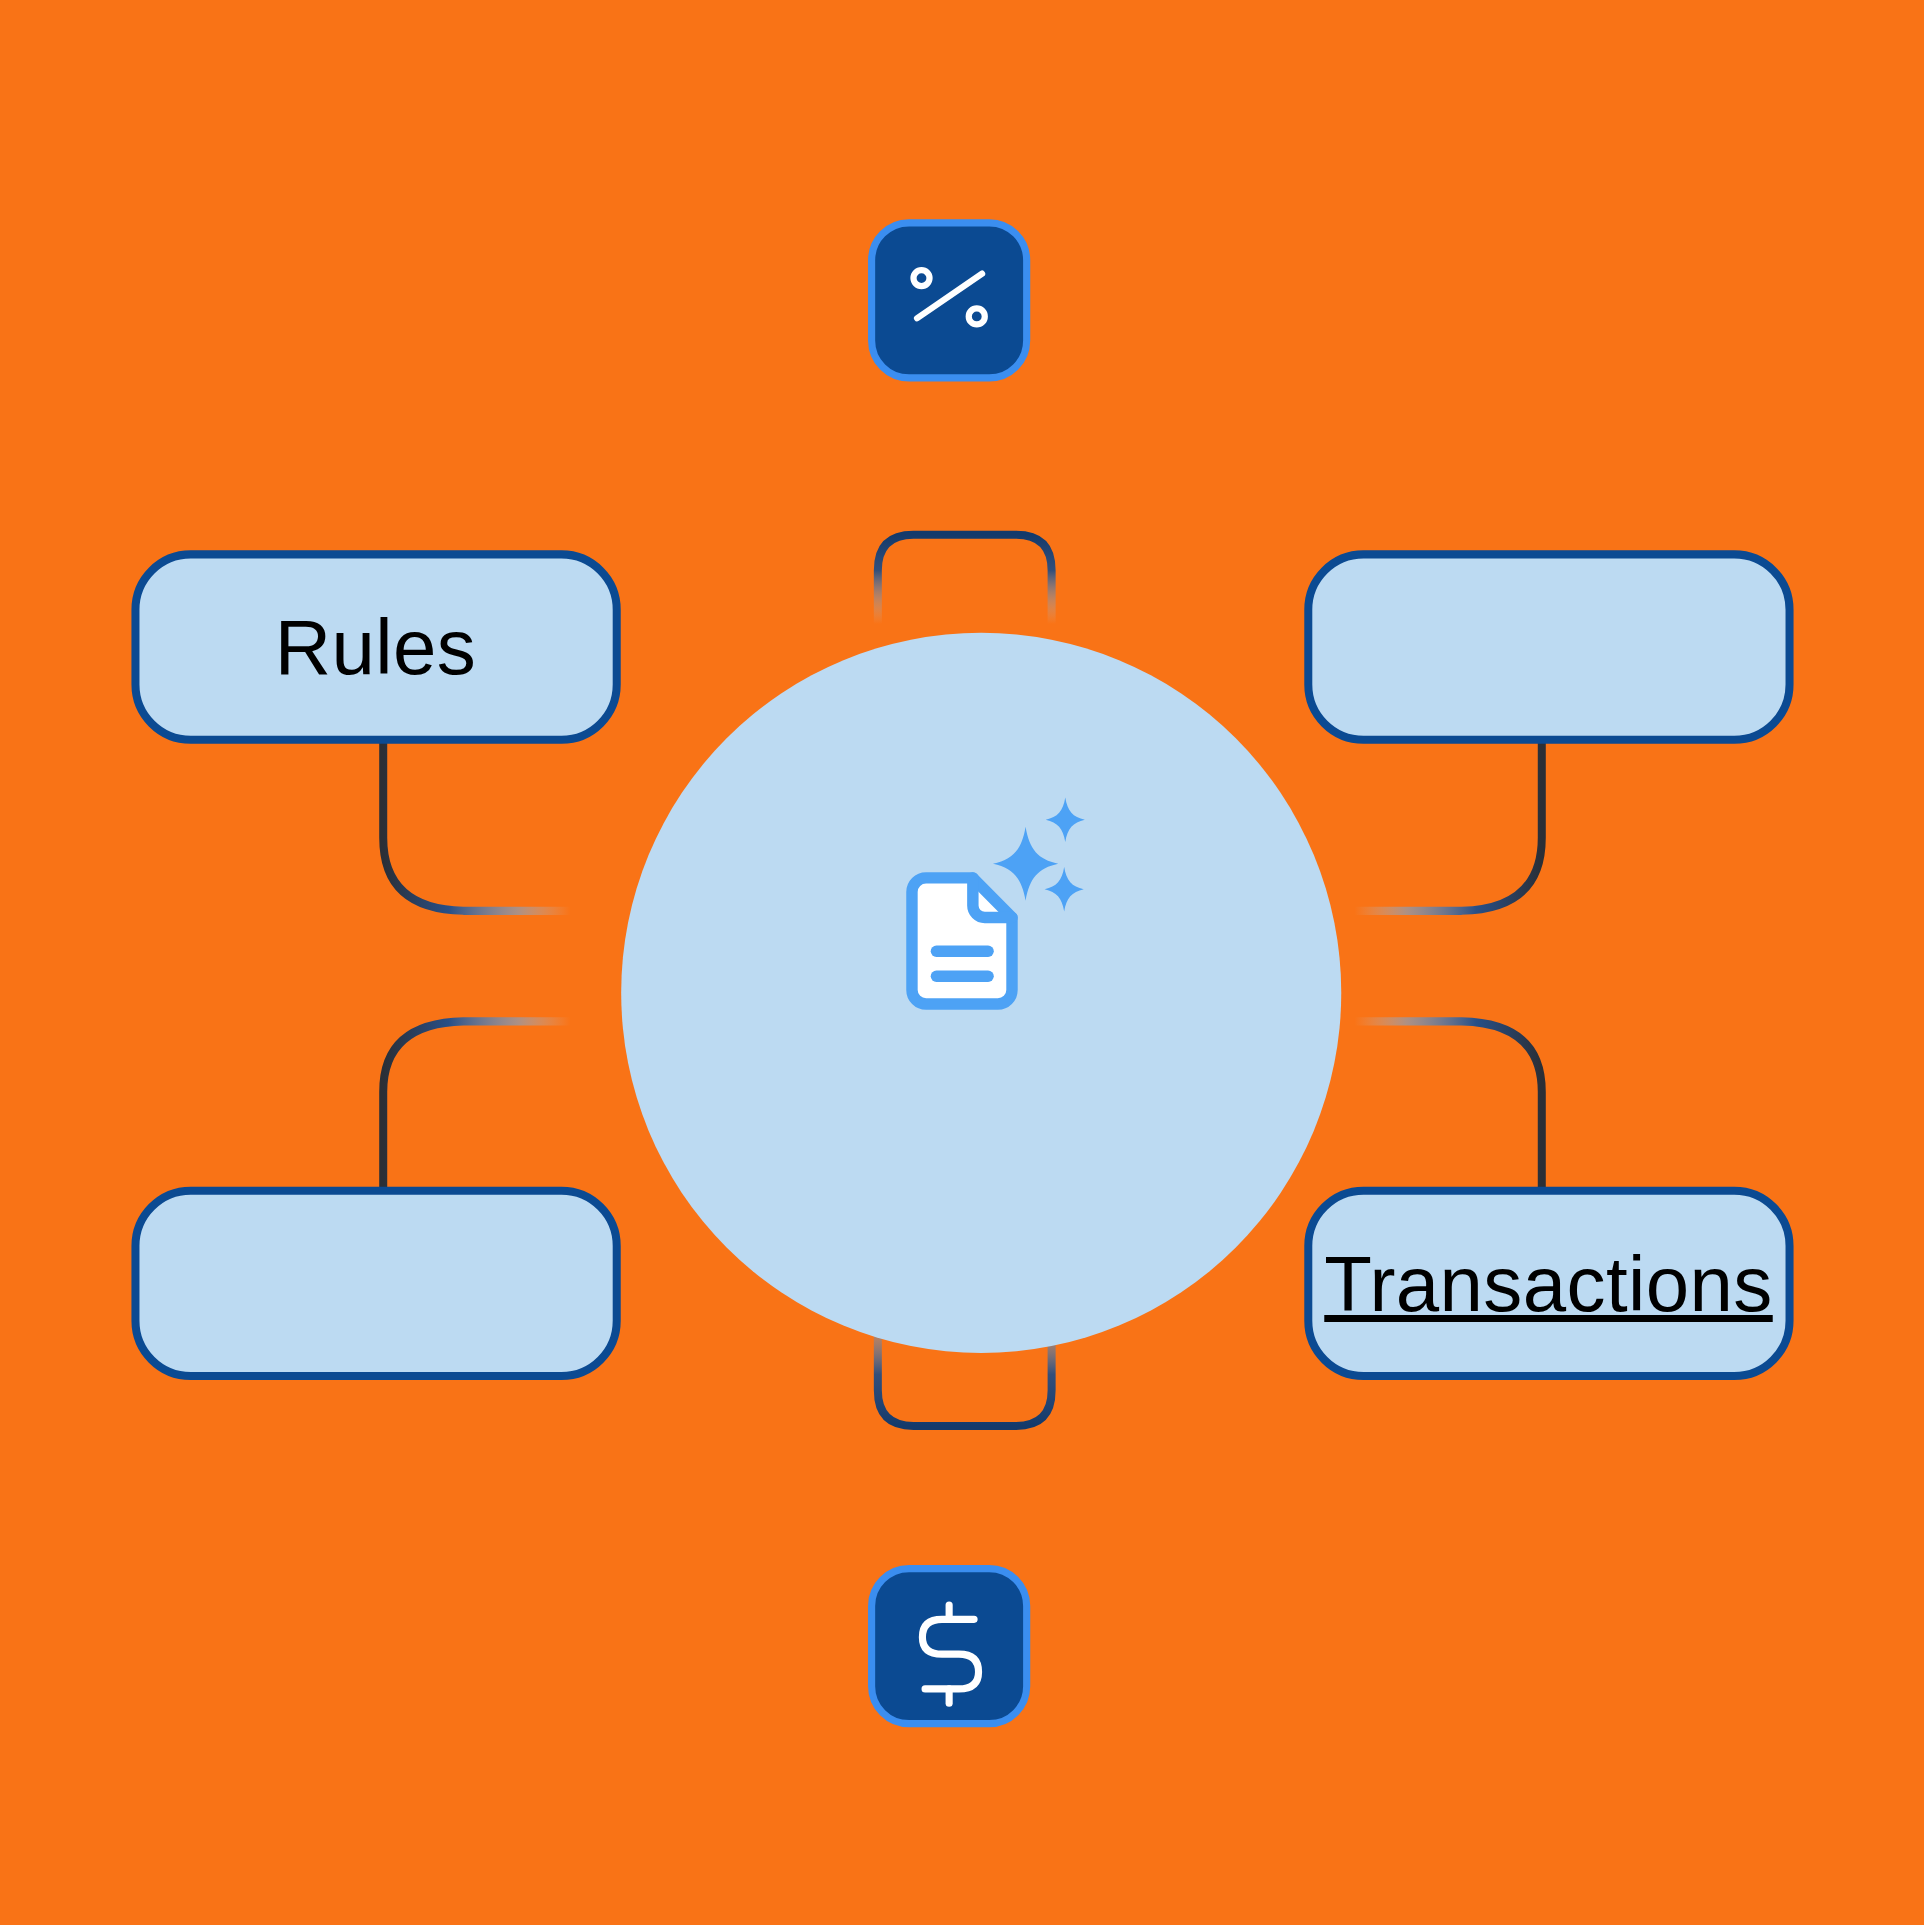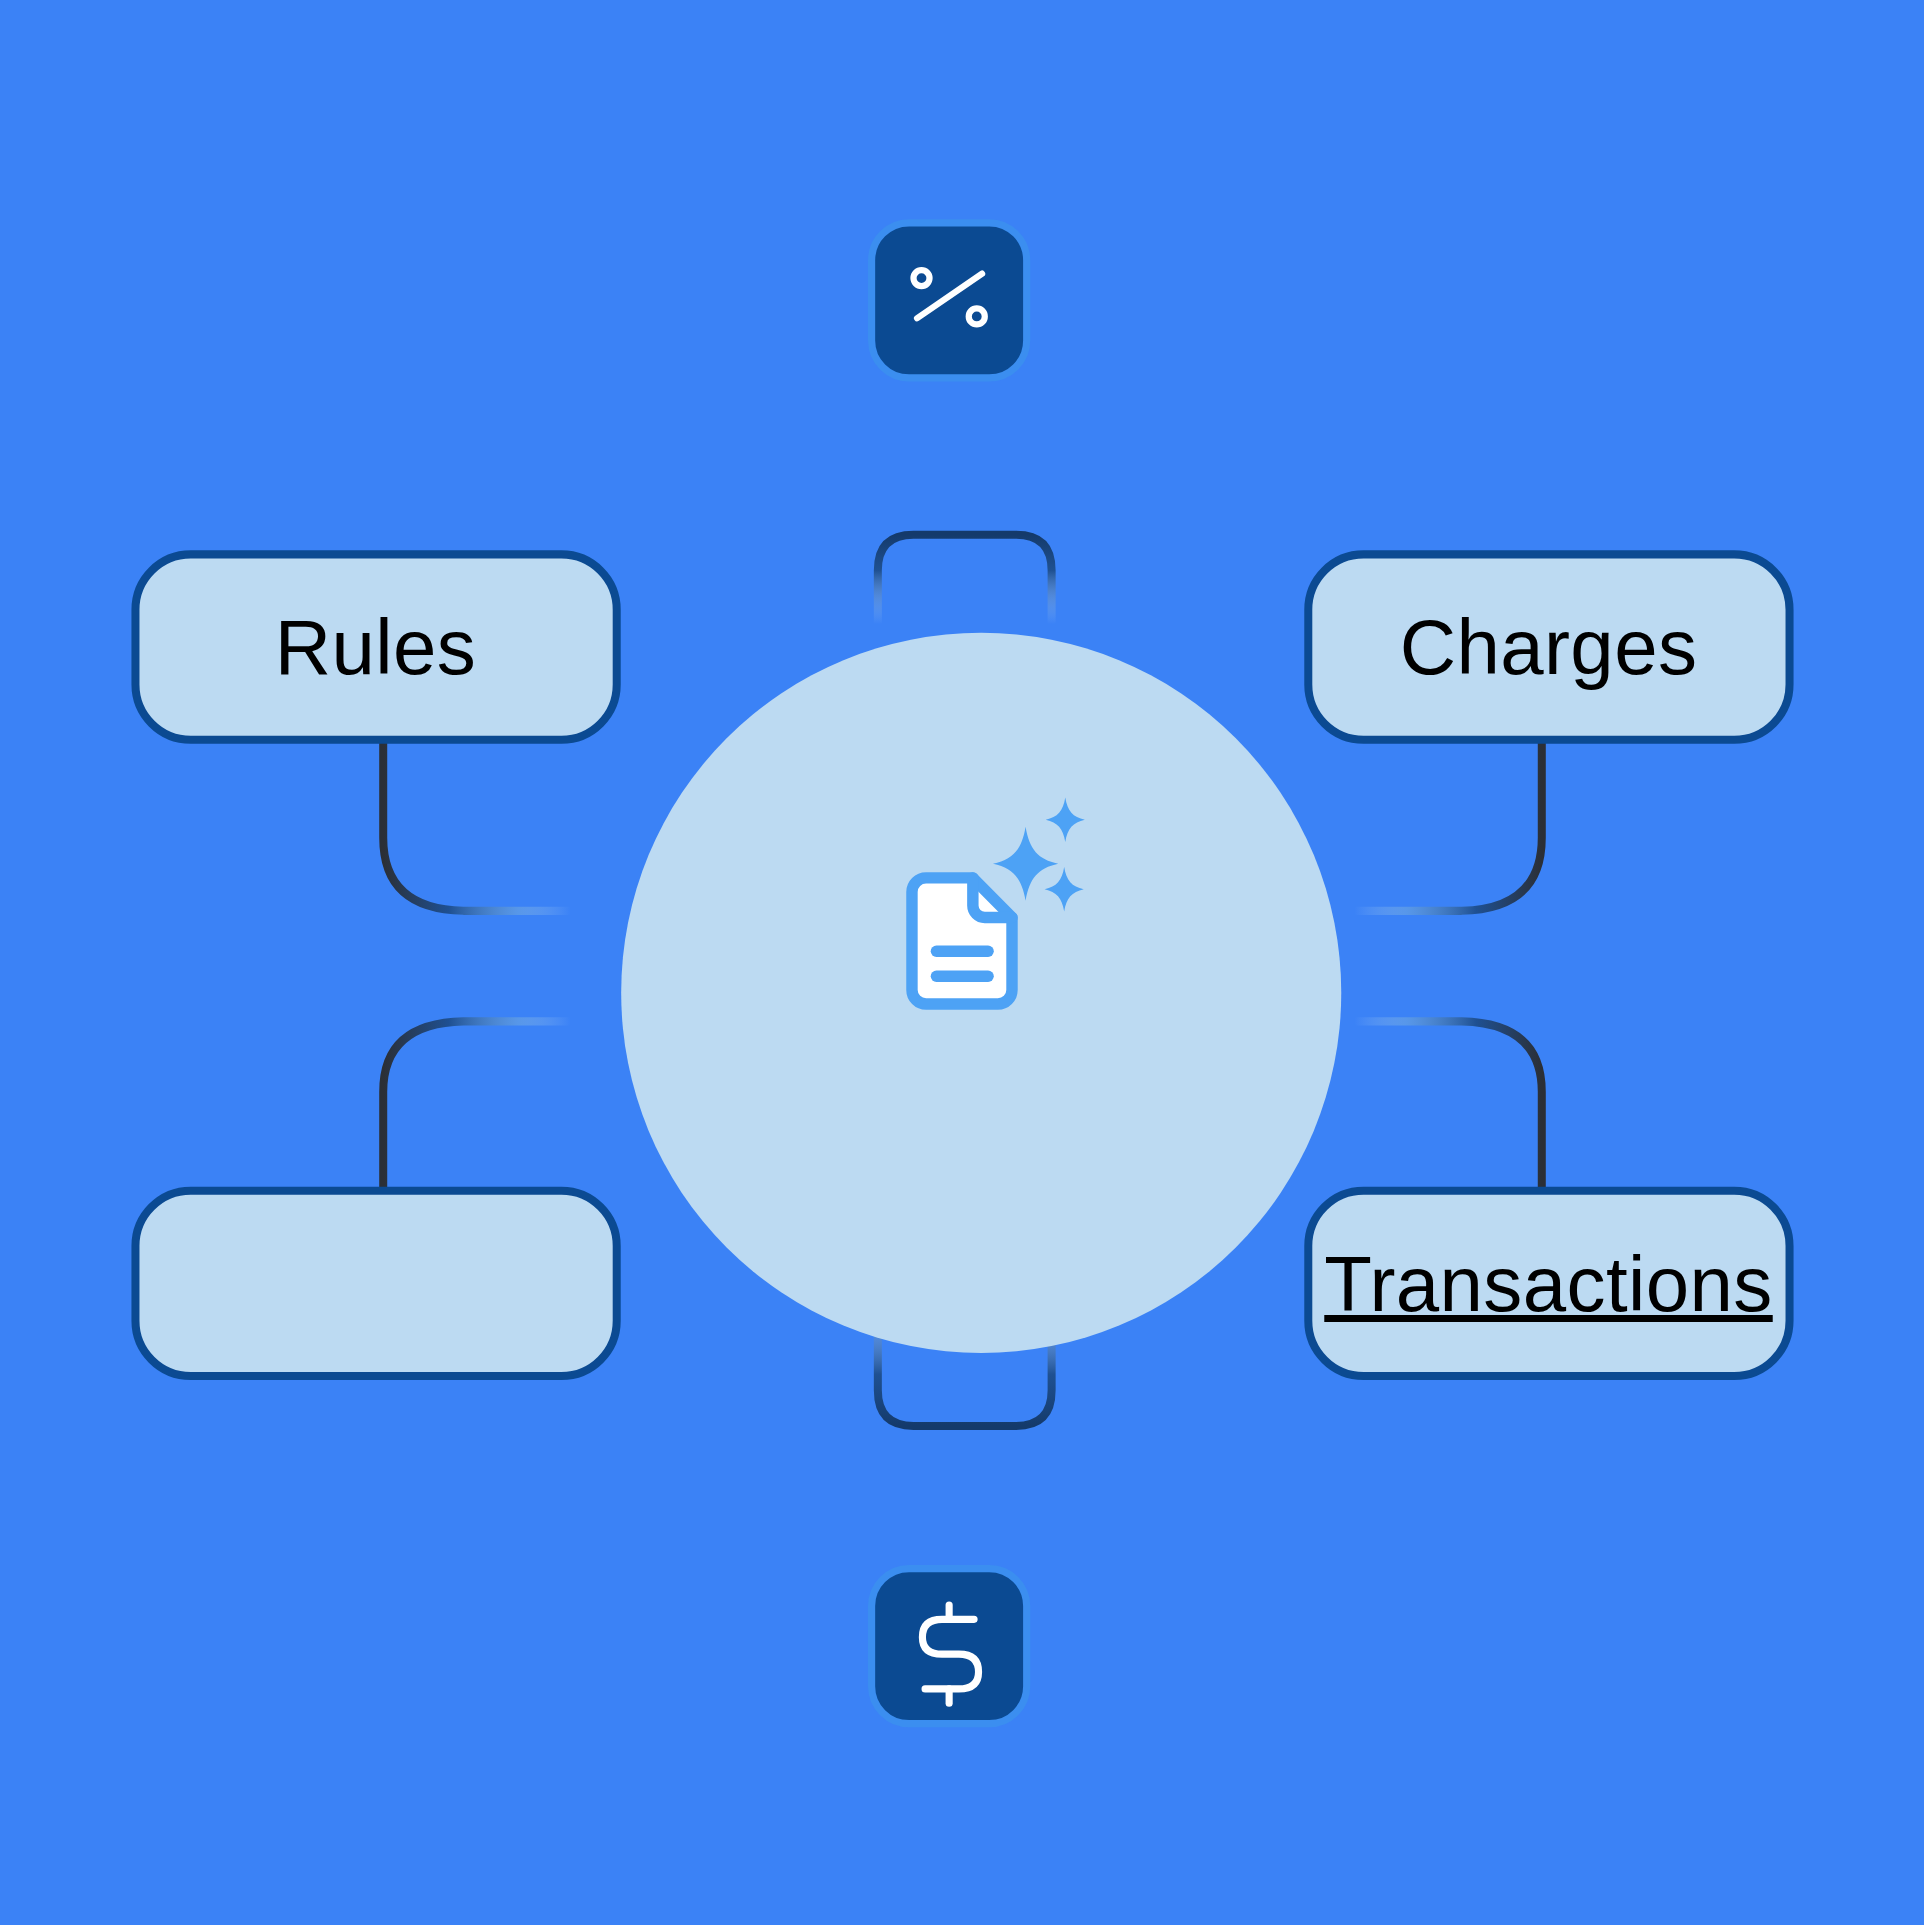--- a/index.html
+++ b/index.html
@@ -7,21 +7,21 @@
     padding: 0;
     background: #ffffff;
   }
   body {
     font-family: "Liberation Sans", sans-serif;
   }
   #canvas {
     position: relative;
     width: 1925px;
     height: 1926px;
-    background: #3b82f6;
+    background: #f97316;
     overflow: hidden;
   }
   #diagram-svg {
     position: absolute;
     left: 0;
     top: 0;
     width: 1925px;
     height: 1926px;
     display: block;
   }
@@ -143,23 +143,20 @@
         <line x1="1065" y1="1801" x2="1065" y2="1817"></line>
         <line x1="1065" y1="1895" x2="1065" y2="1911"></line>
       </g>
     </g>
   </svg>
 
   <div class="node-label" style="left:135px; top:554px; width:481px; height:185px;">
     <span>Rules</span>
   </div>
 
-  <div class="node-label" style="left:1308px; top:554px; width:481px; height:185px;">
-    <span>Charges</span>
-  </div>
 
 
   <div class="node-label" style="left:1308px; top:1191px; width:481px; height:185px;text-decoration:underline;">
     <span>Transactions</span>
   </div>
 
 </div>
 
 
 </body></html>

